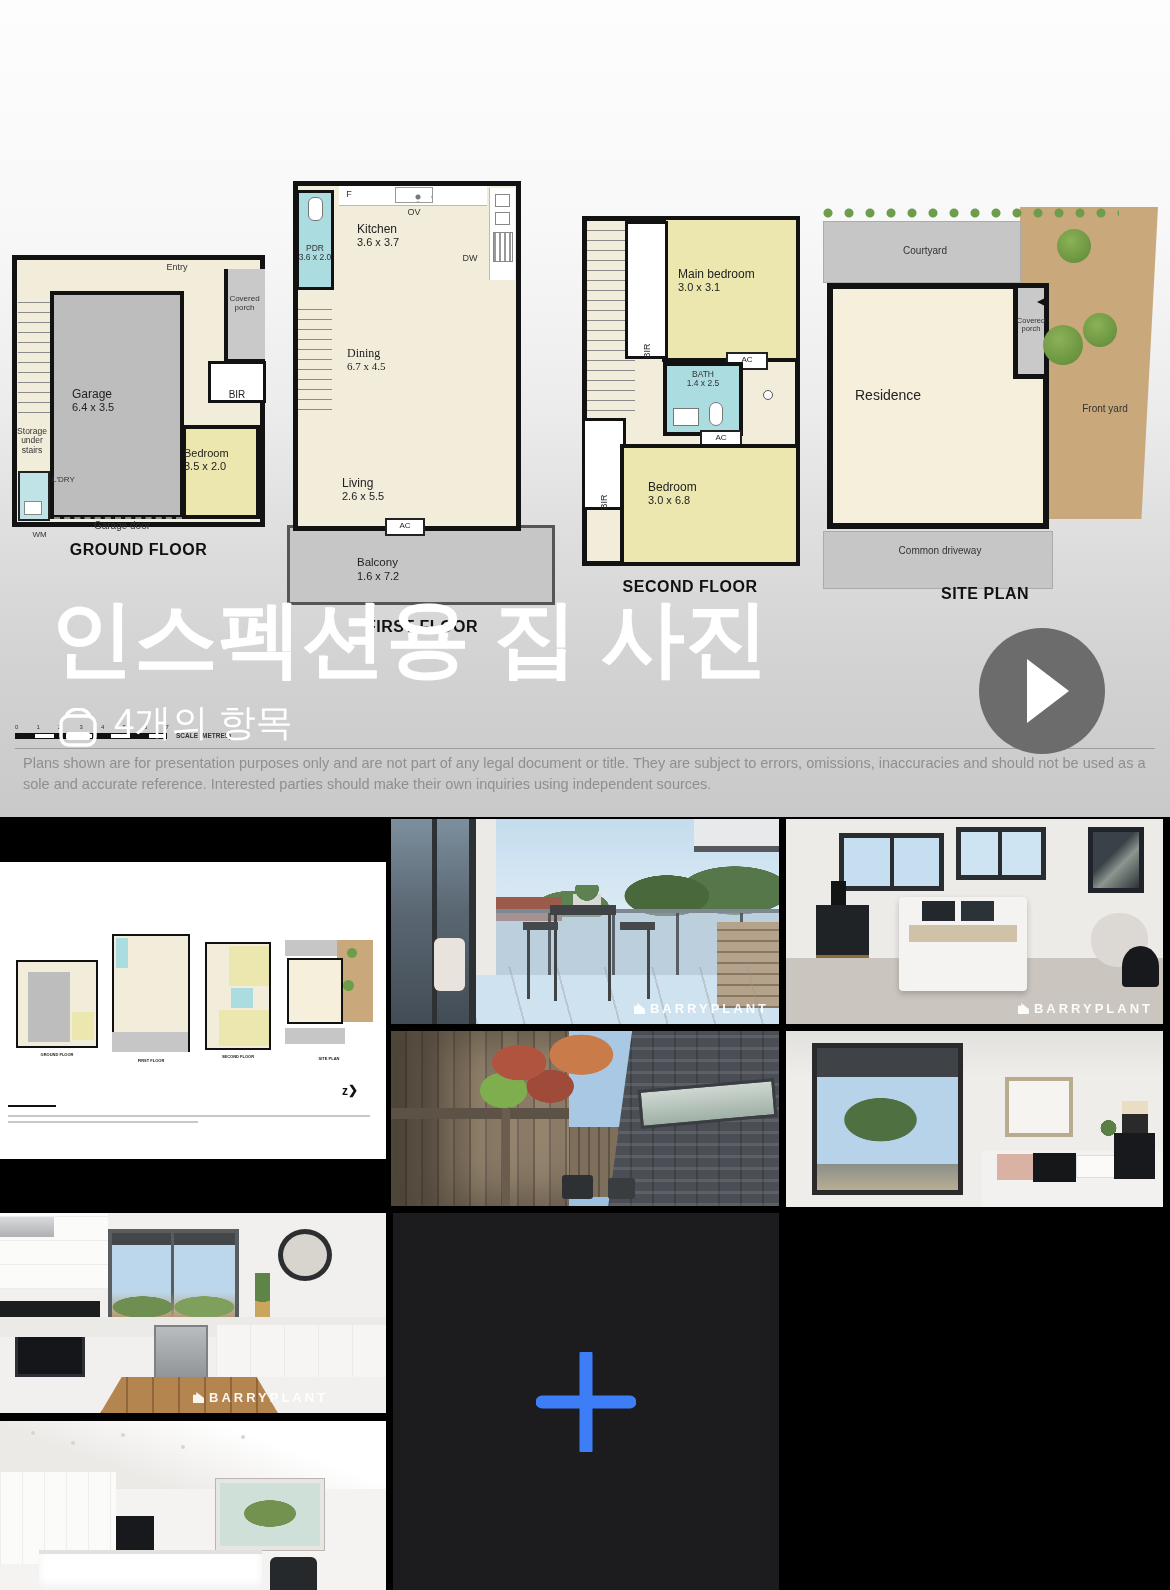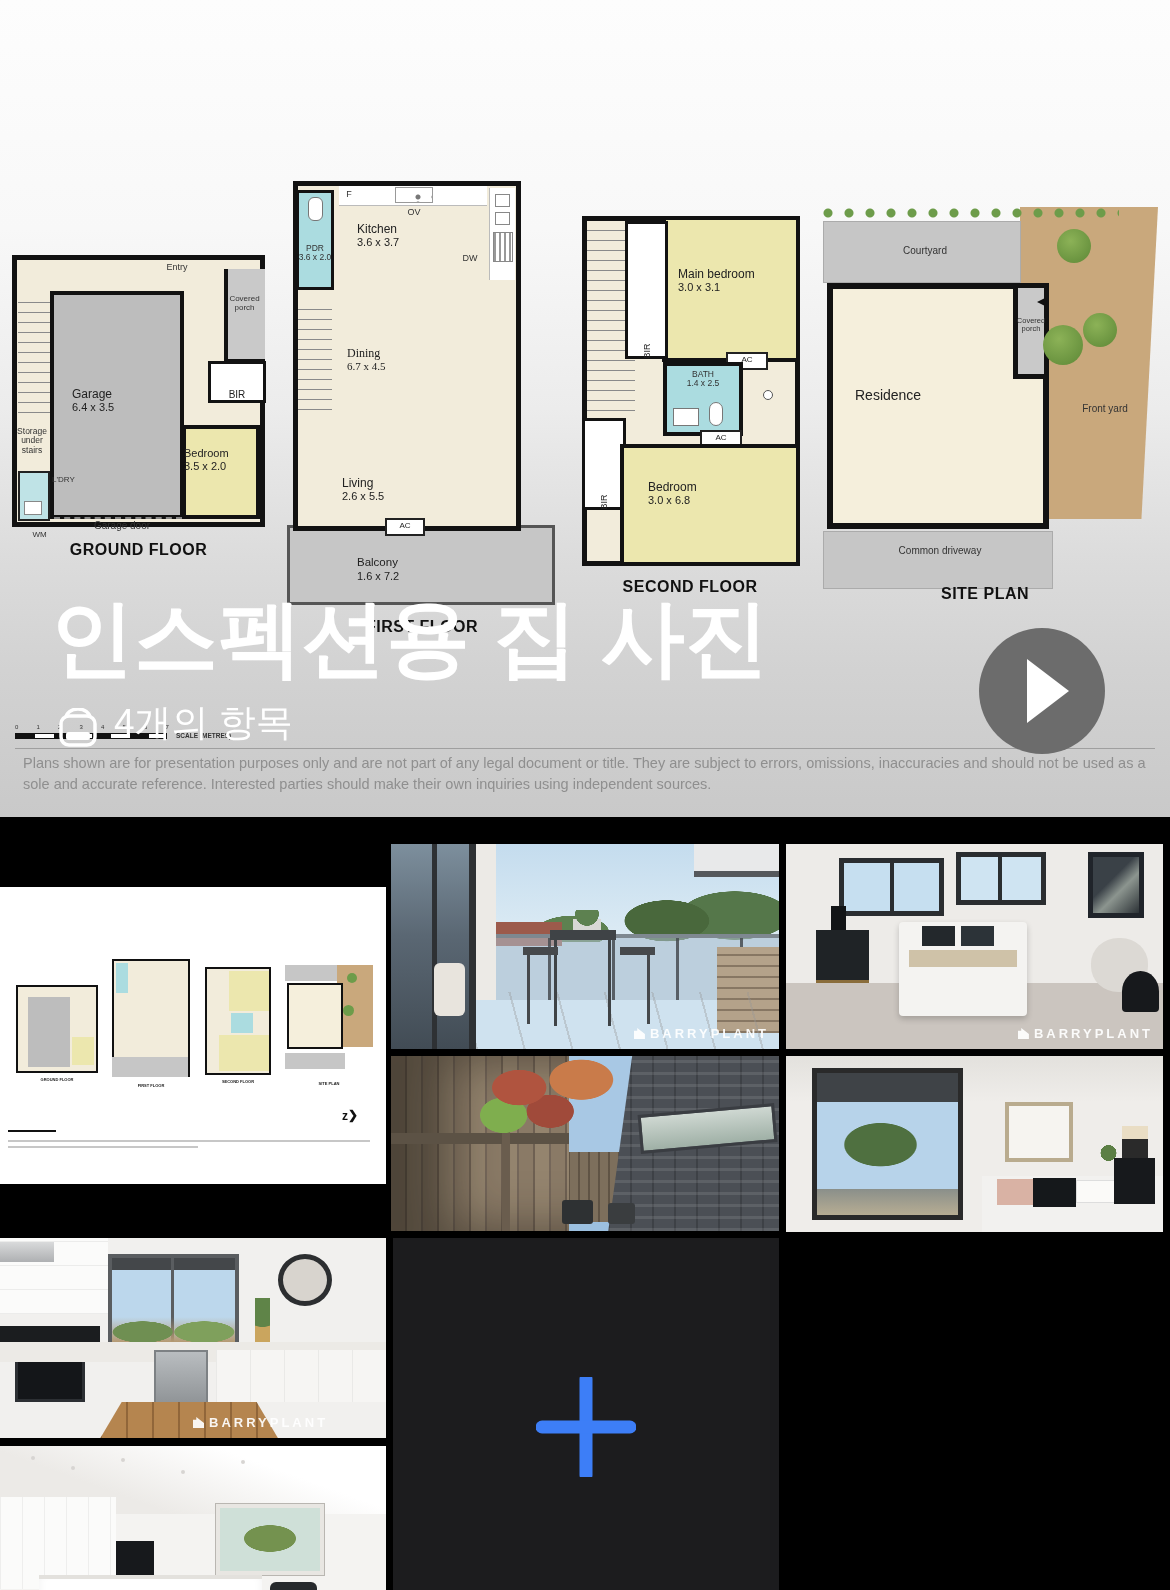--- a/index.html
+++ b/index.html
@@ -26,21 +26,21 @@
   #playTri{position:absolute;left:48px;top:31px;width:0;height:0;border-left:42px solid #fff;border-top:32px solid transparent;border-bottom:32px solid transparent;}
   #divider{left:15px;top:748px;width:1140px;height:1px;background:#9f9f9f;}
   #disc{left:23px;top:753px;width:1128px;font-size:14.5px;line-height:21px;color:#8f8f8f;}
   
   #scaleTicks{left:15px;top:724px;width:154px;display:flex;justify-content:space-between;font-size:6px;color:#333;}
   #scaleBar{left:15px;top:733px;width:152px;height:6px;border:1px solid #111;
             background:repeating-linear-gradient(90deg,#111 0 19px,#fff 19px 38px);}
   #scaleLbl{left:176px;top:732px;font-size:6.5px;font-weight:bold;color:#333;}
   
   #grid{left:0;top:817px;width:1170px;height:773px;background:#000;}
-  .tile{position:absolute;overflow:hidden;box-sizing:border-box;cursor:pointer;margin-top:25px;}
+  .tile{position:absolute;overflow:hidden;box-sizing:border-box;cursor:pointer;}
   .wm{position:absolute;right:10px;bottom:8px;display:flex;align-items:center;gap:5px;
       font-size:13px;letter-spacing:3px;color:rgba(255,255,255,.92);font-weight:bold;}
   .wm .lg{width:11px;height:11px;background:rgba(255,255,255,.92);clip-path:polygon(0 100%,0 25%,30% 25%,30% 0,100% 55%,100% 100%);}
   .shape{position:absolute;box-sizing:border-box;}
   
   .mini-title{position:absolute;font-size:4px;font-weight:bold;color:#222;text-align:center;white-space:nowrap;}
   
   #plusTile{background:#1c1c1e;display:flex;align-items:center;justify-content:center;}
 </style>
 </head>

